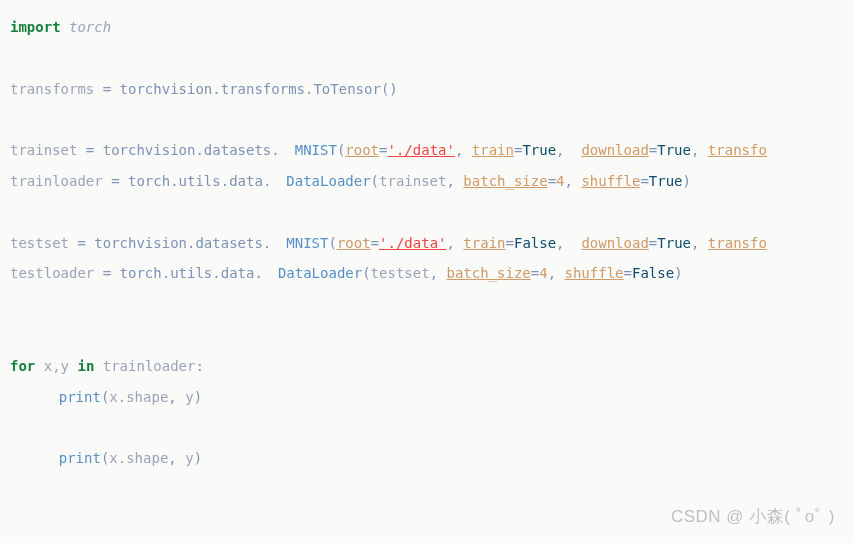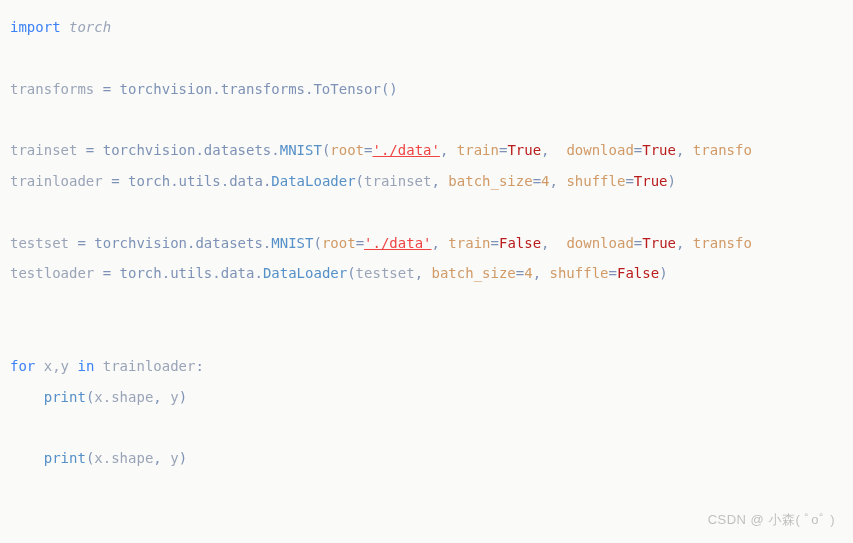--- a/index.html
+++ b/index.html
@@ -6,37 +6,37 @@
   html, body { width: 853px; height: 543px; overflow: hidden; }
   body {
     font-family: "Menlo", "Consolas", "DejaVu Sans Mono", monospace;
     font-size: 14px;
     background: #fafaf8;
     padding: 12px 0 0 10px;
     line-height: 2.2;
     position: relative;
   }
   .line { white-space: pre; }
-  .kw     { color: #3b82f6; } 
+  .kw     { color: #15803d; font-weight: bold; } 
   .mod    { color: #9aa4b8; font-style: italic; } 
   .ident  { color: #9aa4b8; } 
   .op     { color: #7d92b6; } 
   .chain  { color: #7d92b6; } 
-  .call   { color: #5590c8; } 
-  .arg    { color: #d19a66; } 
+  .call   { color: #5590c8; margin-left: 15px; } 
+  .arg    { color: #d19a66; text-decoration: underline; } 
   .str    { color: #ef4444; text-decoration: underline; } 
-  .bool   { color: #b91c1c; } 
+  .bool   { color: #0c4a6e; } 
   .num    { color: #d19a66; } 
   .watermark {
     position: absolute;
     right: 18px;
     bottom: 8px;
     color: rgba(120,120,120,0.45);
     font-family: sans-serif;
-    font-size: 13px;
+    font-size: 17px;
     letter-spacing: 0.5px;
   }
 </style>
 </head>
 <body>
 
 <div>
 <div class="line"><span class="kw">import</span> <span class="mod">torch</span></div>
 <div class="line">&nbsp;</div>
 <div class="line"><span class="ident">transforms </span><span class="op">= </span><span class="chain">torchvision.transforms.ToTensor</span><span class="op">()</span></div>

